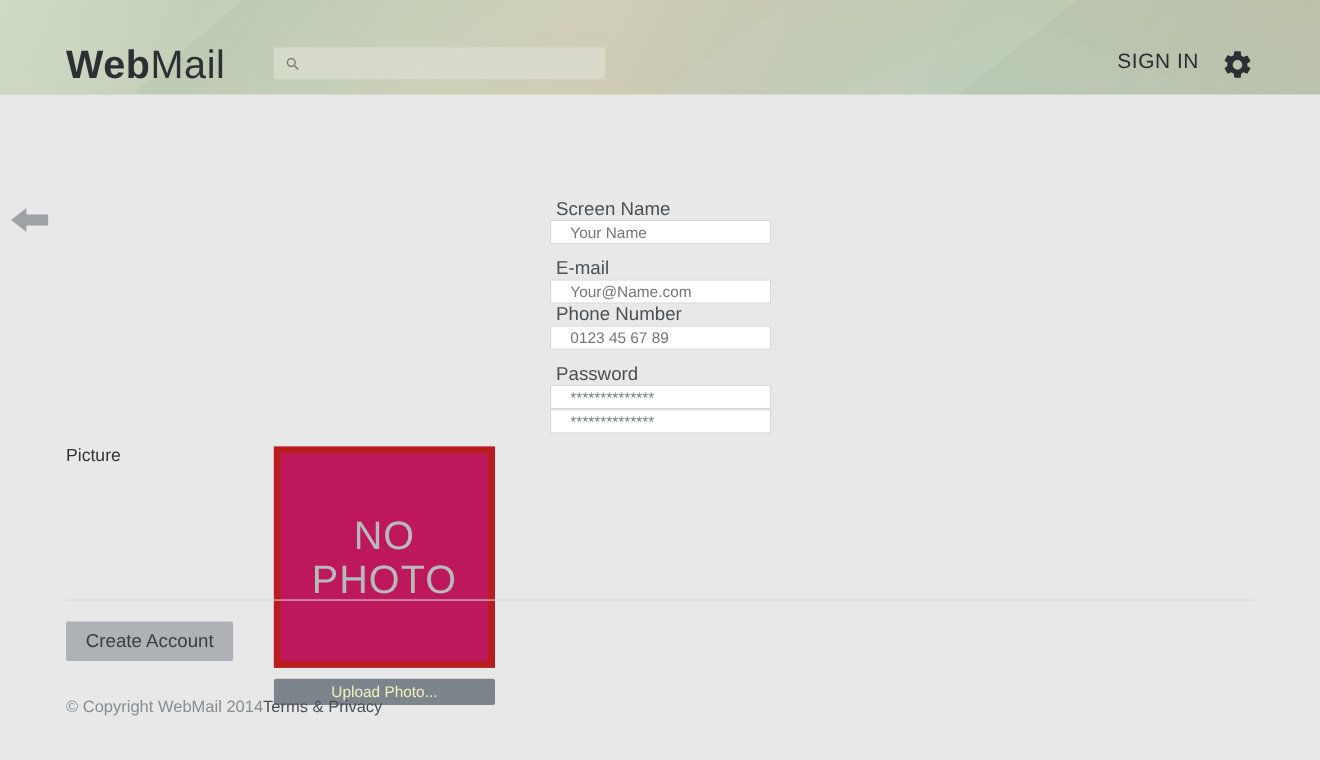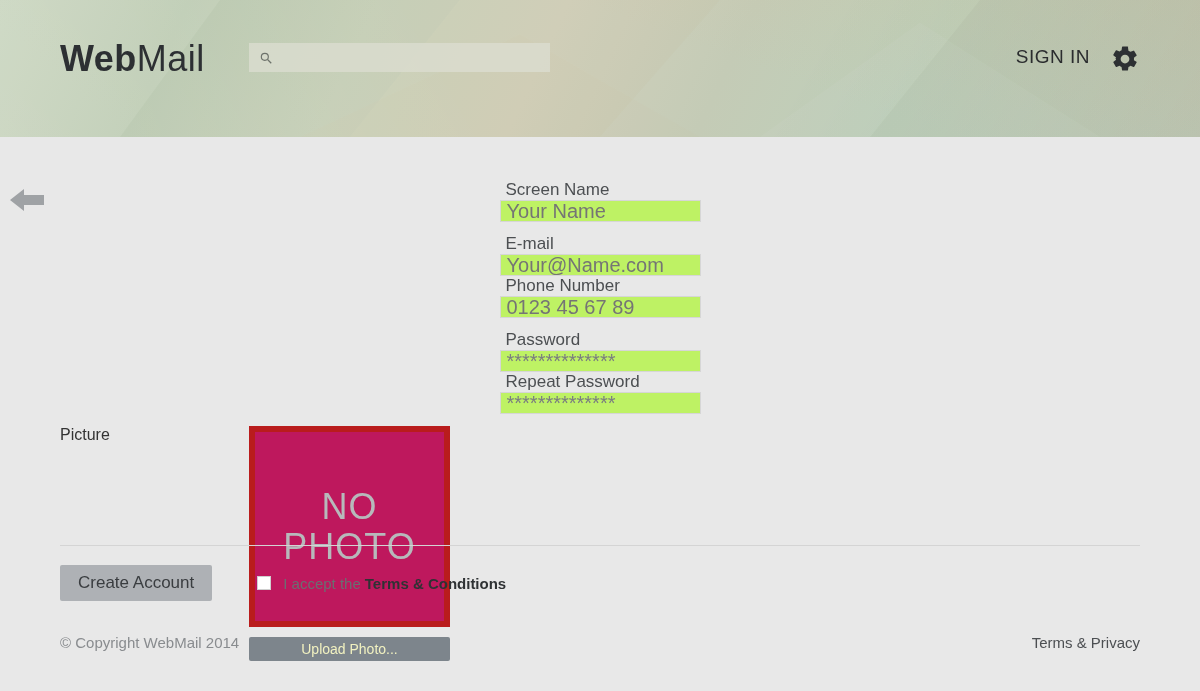--- a/index.html
+++ b/index.html
@@ -10,21 +10,21 @@
     color: #333;
     width: 1200px;
     height: 691px;
     overflow: hidden;
     position: relative;
   }
 
   
   .header {
     width: 100%;
-    height: 137px;
+    height: 86px;
     position: relative;
     background: linear-gradient(115deg, #c8d4bd 0%, #bccbb2 15%, #c9d2ba 30%, #d0cfba 45%, #c2c9b4 60%, #bcceb8 75%, #c6d3bf 100%);
   }
   
   .header::before {
     content: "";
     position: absolute; inset: 0;
     background:
       linear-gradient(60deg, rgba(255,255,255,0.10) 0%, rgba(255,255,255,0) 40%),
       linear-gradient(300deg, rgba(0,0,0,0.05) 0%, rgba(0,0,0,0) 35%),
@@ -112,24 +112,24 @@
     color: #4c4f52;
     flex-direction: column;
   }
   .lbl {
     width: 189px;
   }
   .field {
     width: 201px;
     height: 22px;
     border: 1px solid #d6d6d6;
-    background: #bef264;
-    font-size: 20px;
+    background: #ffffff;
+    font-size: 14px;
     color: #7a7d80;
-    padding: 0 6px;
+    padding: 0 18px;
     outline: none;
   }
   .col2 {
   }
   .lbl2 {
     width: 189px;
   }
 
   .picture-row {
     display: flex;
@@ -174,21 +174,21 @@
     width: 1080px;
     height: 1px;
     background: #d4d4d4;
   }
   .bottom-row {
     position: absolute;
     left: 60px;
     top: 565px;
     width: 1080px;
     display: flex;
-    align-items: center;
+    align-items: flex-start;
   }
   .create-btn {
     background: #aeb1b5;
     color: #3a3d40;
     font-size: 17px;
     padding: 8px 18px;
     border-radius: 2px;
     cursor: pointer;
     font-weight: 400;
   }
@@ -208,21 +208,20 @@
   }
   .tc { color: #2f3234; font-weight: 600; margin-left: 4px; cursor: pointer;}
 
   
   .footer {
     position: absolute;
     left: 60px;
     bottom: 40px;
     width: 1080px;
     display: flex;
-    justify-content: space-between;
     color: #898c8f;
     font-size: 15px;
   }
   .footer .tp { color: #4c4f52; cursor: pointer; }
 </style>
 </head>
 <body>
 
 <div class="header">
   <svg class="header-svg" viewBox="0 0 1200 120" preserveAspectRatio="none">
@@ -274,21 +273,20 @@
     <input class="field" type="text" placeholder="Your@Name.com" style="">
 
     <div class="lbl2 col2">Phone Number</div>
     <input class="field" type="text" placeholder="0123 45 67 89" style="">
   </div>
 
   <div class="row">
     <div class="lbl">Password</div>
     <input class="field" type="text" value="**************" style="">
 
-    <div class="lbl2 col2">Repeat Password</div>
     <input class="field" type="text" value="**************" style="">
   </div>
 
   <div class="picture-row">
     <div class="lbl">Picture</div>
     <div>
       <div class="photo-box">
         <div class="photo-box-text">
           <span>NO</span><br>
           <span>PHOTO</span>
@@ -296,23 +294,18 @@
       </div>
       <div class="upload-btn">Upload Photo...</div>
     </div>
   </div>
 </div>
 
 <div class="divider"></div>
 
 <div class="bottom-row">
   <div class="create-btn">Create Account</div>
-  <div class="accept-wrap">
-    <div class="chk"></div>
-    <span>I accept the</span>
-    <span class="tc">Terms &amp; Conditions</span>
-  </div>
 </div>
 
 <div class="footer">
   <div>© Copyright WebMail 2014</div>
   <div class="tp">Terms &amp; Privacy</div>
 </div>
 
 </body></html>

